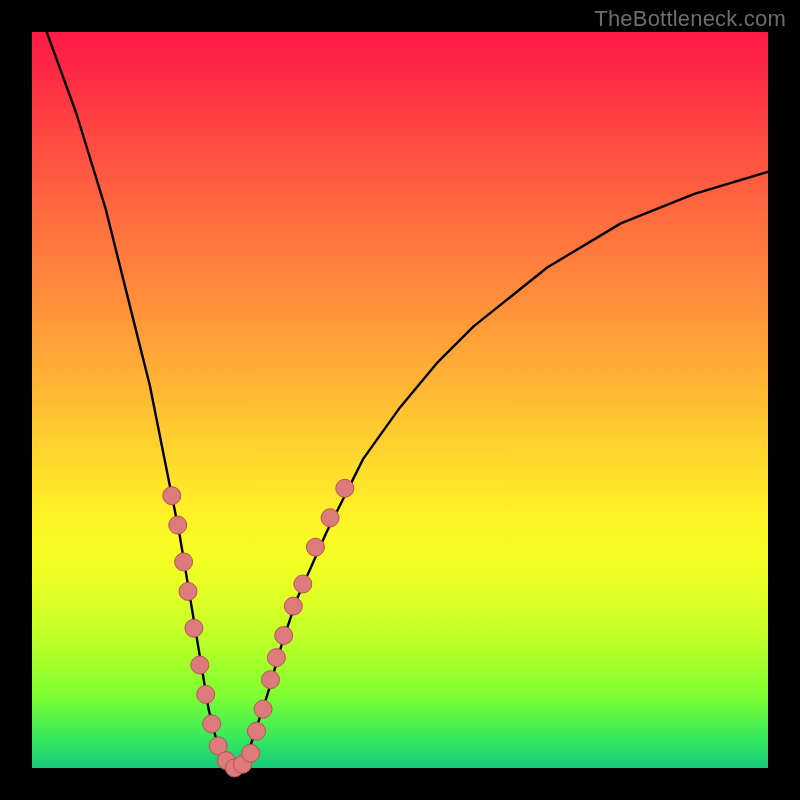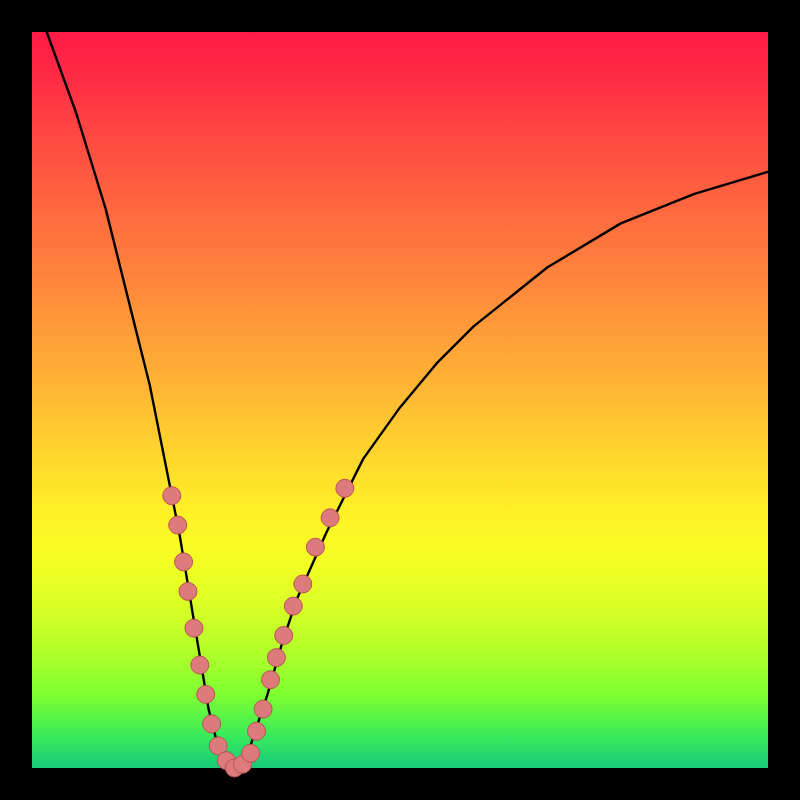--- a/index.html
+++ b/index.html
@@ -83,13 +83,14 @@
           <circle cx="244.4" cy="625.6" r="9" fill="#dd7a7c" stroke="#ba5254" stroke-width="1"></circle>
           <circle cx="251.7" cy="603.5" r="9" fill="#dd7a7c" stroke="#ba5254" stroke-width="1"></circle>
           <circle cx="261.3" cy="574.1" r="9" fill="#dd7a7c" stroke="#ba5254" stroke-width="1"></circle>
           <circle cx="270.8" cy="552.0" r="9" fill="#dd7a7c" stroke="#ba5254" stroke-width="1"></circle>
           <circle cx="283.4" cy="515.2" r="9" fill="#dd7a7c" stroke="#ba5254" stroke-width="1"></circle>
           <circle cx="298.1" cy="485.8" r="9" fill="#dd7a7c" stroke="#ba5254" stroke-width="1"></circle>
           <circle cx="312.8" cy="456.3" r="9" fill="#dd7a7c" stroke="#ba5254" stroke-width="1"></circle>
         </g>
     </svg>
   </div>
+  <div class="watermark">TheBottleneck.com</div>
 </div>
 
 </body></html>

